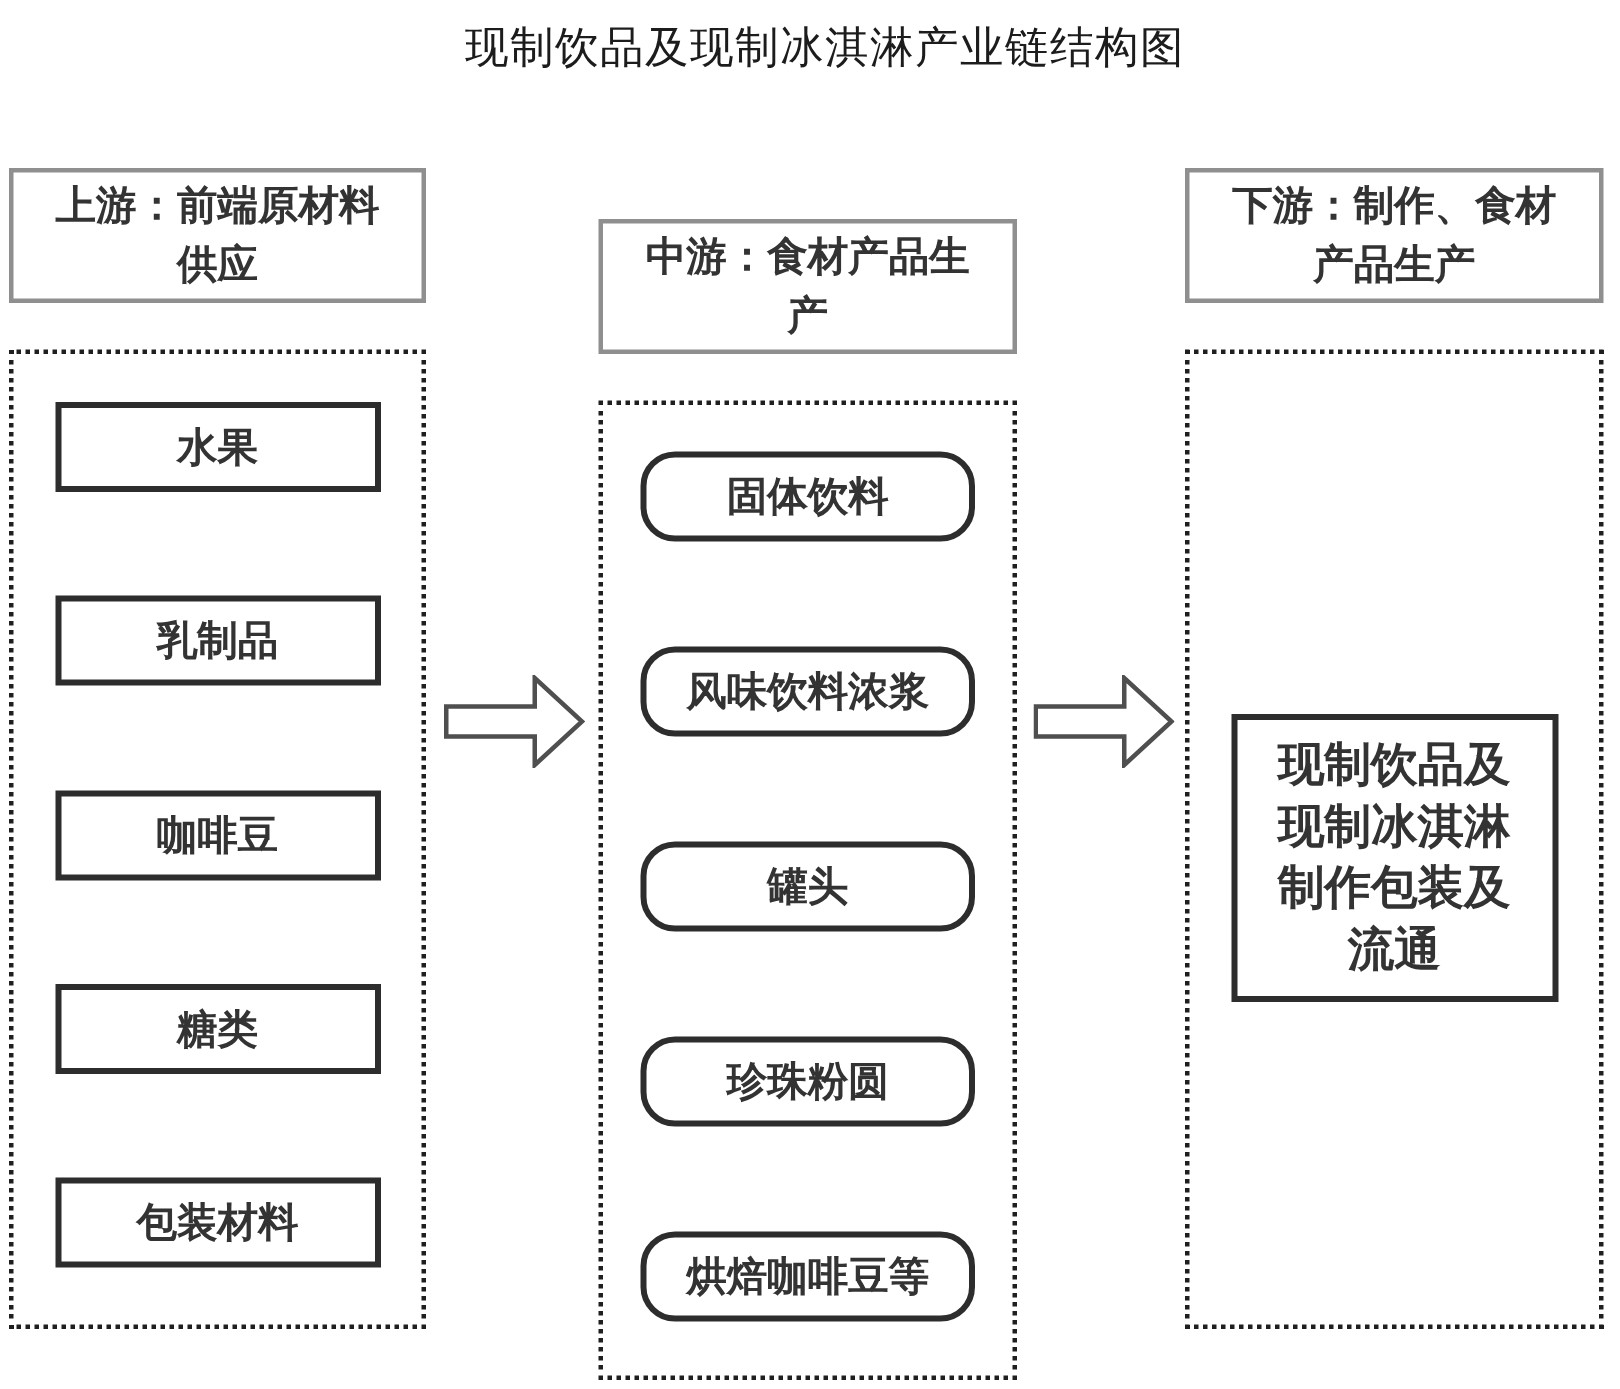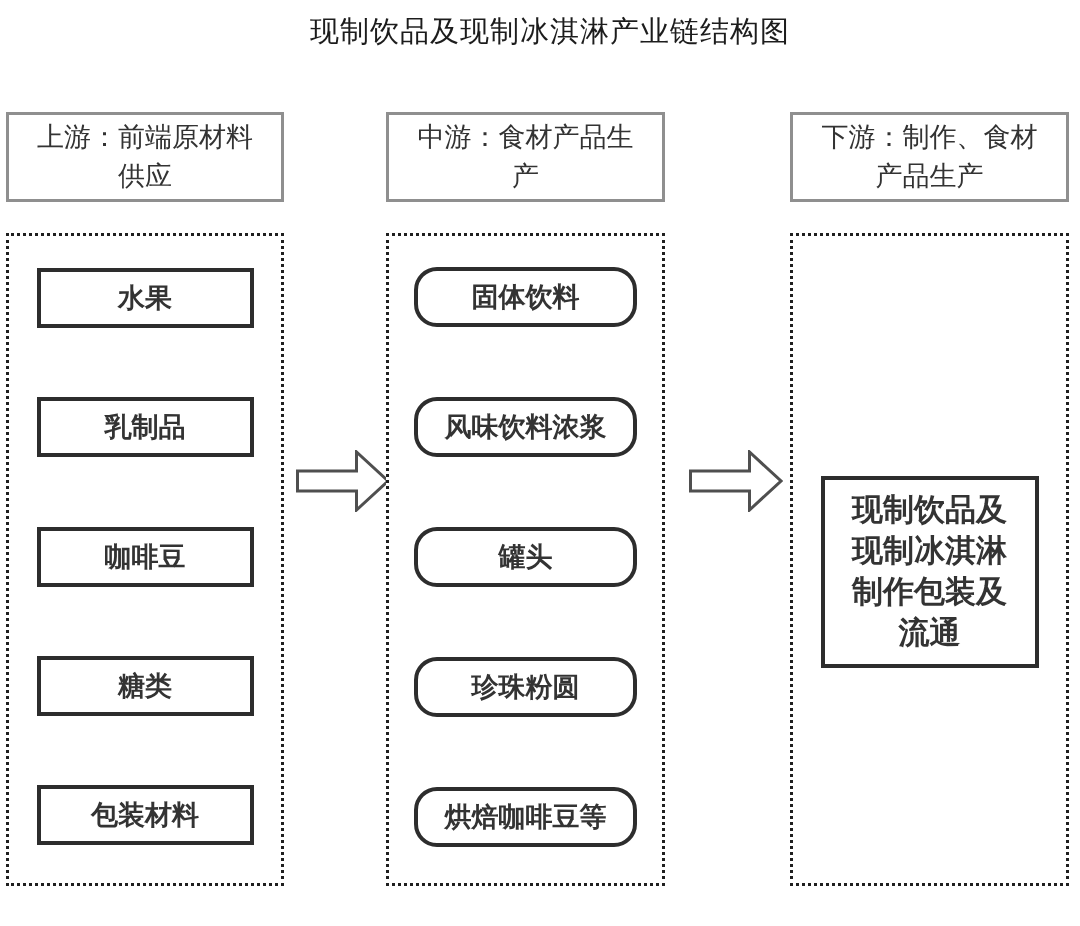--- a/index.html
+++ b/index.html
@@ -26,38 +26,38 @@
     font-weight: 500;
     letter-spacing: 1px;
     color: #1c1c1c;
   }
   .column {
     position: absolute;
     top: 112px;
     height: 774px;
   }
   .col-1 { left: 6px;   width: 278px; }
-  .col-2 { left: 386px; width: 279px; }
+  .col-2 { left: 399px; width: 279px; margin-top: 34px; }
   .col-3 { left: 790px; width: 279px; }
 
   .col-header {
     box-sizing: border-box;
     position: absolute;
     top: 0;
     left: 0;
     width: 100%;
     height: 90px;
     border: 3px solid var(--header-border, #8f8f8f);
     background: #ffffff;
     display: flex;
     align-items: center;
     justify-content: center;
     text-align: center;
     font-size: 27px;
-    font-weight: normal;
+    font-weight: bold;
     line-height: 1.45;
     color: var(--text, #333333);
     padding: 0 20px;
     word-break: break-all;
   }
   .dotted-group {
     box-sizing: border-box;
     position: absolute;
     top: 121px;
     left: 0;

